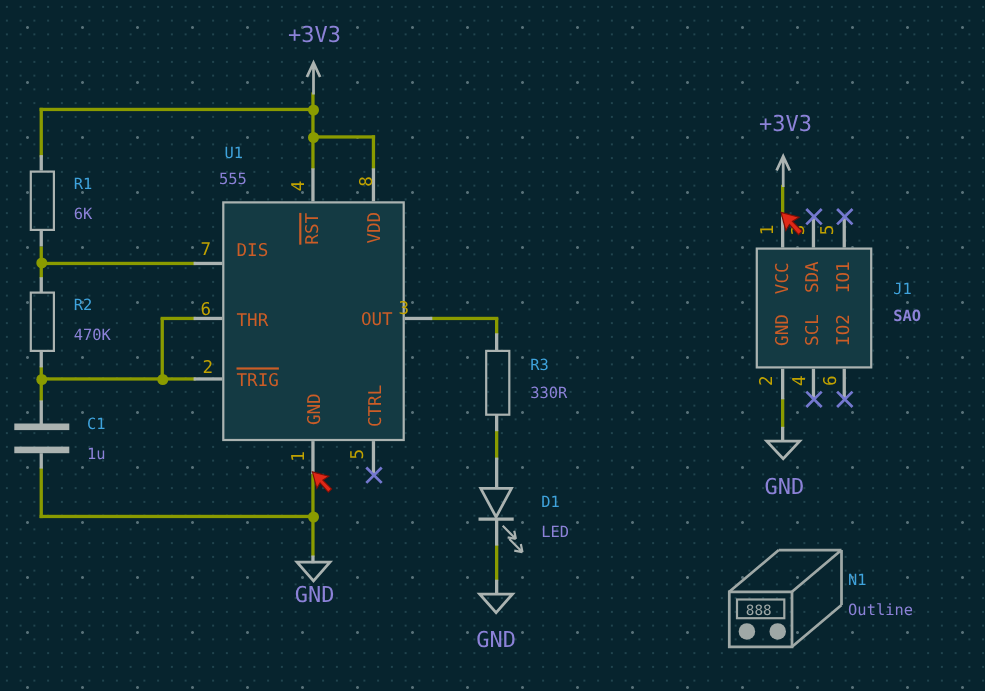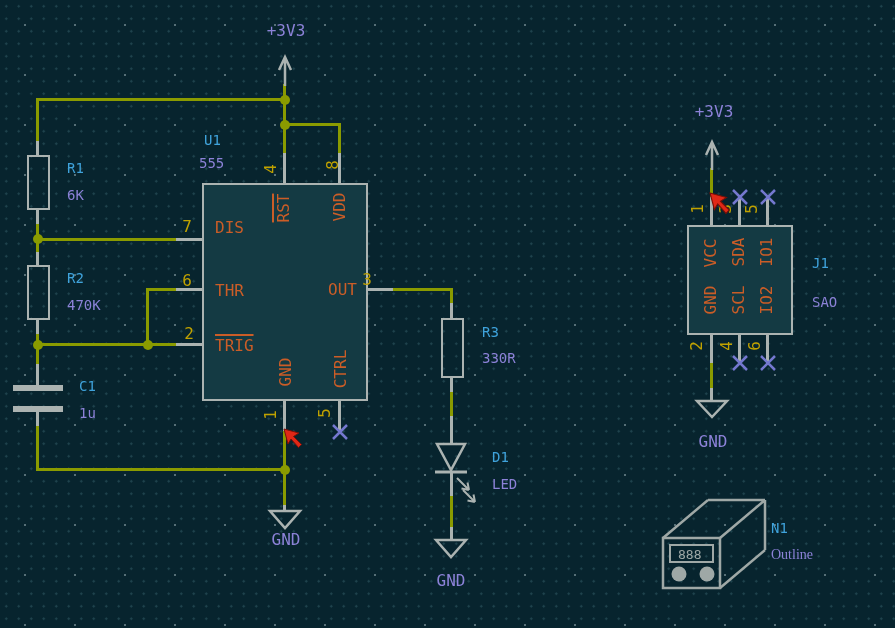--- a/index.html
+++ b/index.html
@@ -15,21 +15,21 @@
   .wire{position:absolute;background:#8a9b00;}
   .pin{position:absolute;background:#abb3b1;}
   .junction{position:absolute;width:10px;height:10px;border-radius:50%;
     background:#8a9b00;transform:translate(-50%,-50%);}
   .body{position:absolute;border:2.5px solid #abb3b1;box-sizing:border-box;}
   .chipfill{background:#143a43;}
   .plate{position:absolute;background:#abb3b1;}
   .lbl{position:absolute;line-height:1;white-space:nowrap;font-size:14px;}
   .ref{color:#3fa3dc;}
   .val{color:#8c82d8;}
-  .pwr{color:#8c82d8;font-size:16px;transform:translate(-50%,-50%);}
+  .pwr{color:#8c82d8;font-size:20px;transform:translate(-50%,-50%);}
   .pname{color:#cb5d27;font-size:16px;}
   .pnum{color:#c0a200;font-size:16px;}
   .lname{transform:translateY(-50%);}
   .rname{transform:translate(-100%,-50%);}
   .center{transform:translate(-50%,-50%);}
   .vtext{transform:translate(-50%,-50%) rotate(-90deg);}
   .ovl{text-decoration:overline;text-decoration-thickness:2px;}
   svg.overlay{position:absolute;left:0;top:0;pointer-events:none;}
 </style>
 </head>
@@ -113,23 +113,23 @@
   <div class="lbl val" style="left:67px;top:188px;">6K</div>
   <div class="lbl ref" style="left:67px;top:271px;">R2</div>
   <div class="lbl val" style="left:67px;top:298px;">470K</div>
   <div class="lbl ref" style="left:79px;top:379px;text-align:center;">C1</div>
   <div class="lbl val" style="left:79px;top:406px;">1u</div>
   <div class="lbl ref" style="left:482px;top:325px;">R3</div>
   <div class="lbl val" style="left:482px;top:351px;">330R</div>
   <div class="lbl ref" style="left:492px;top:450px;">D1</div>
   <div class="lbl val" style="left:492px;top:477px;">LED</div>
   <div class="lbl ref" style="left:812px;top:256px;">J1</div>
-  <div class="lbl val" style="left:812px;top:295px;">SAO</div>
+  <div class="lbl val" style="left:812px;top:281px;font-weight:bold;">SAO</div>
   <div class="lbl ref" style="left:771px;top:521px;">N1</div>
-  <div class="lbl val" style="left:771px;top:548px;font-family:Liberation Serif, serif;">Outline</div>
+  <div class="lbl val" style="left:771px;top:548px;">Outline</div>
 
   <div class="lbl pname lname" style="left:215px;top:228px;">DIS</div>
   <div class="lbl pname lname" style="left:215px;top:291px;">THR</div>
   <div class="lbl pname lname ovl" style="left:215px;top:346px;">TRIG</div>
   <div class="lbl pname rname" style="left:357px;top:290px;text-align:center;">OUT</div>
   <div class="lbl pname vtext ovl" style="left:284px;top:208px;">RST</div>
   <div class="lbl pname vtext" style="left:340px;top:207px;">VDD</div>
   <div class="lbl pname vtext" style="left:286px;top:372px;">GND</div>
   <div class="lbl pname vtext" style="left:341px;top:369px;">CTRL</div>
 

